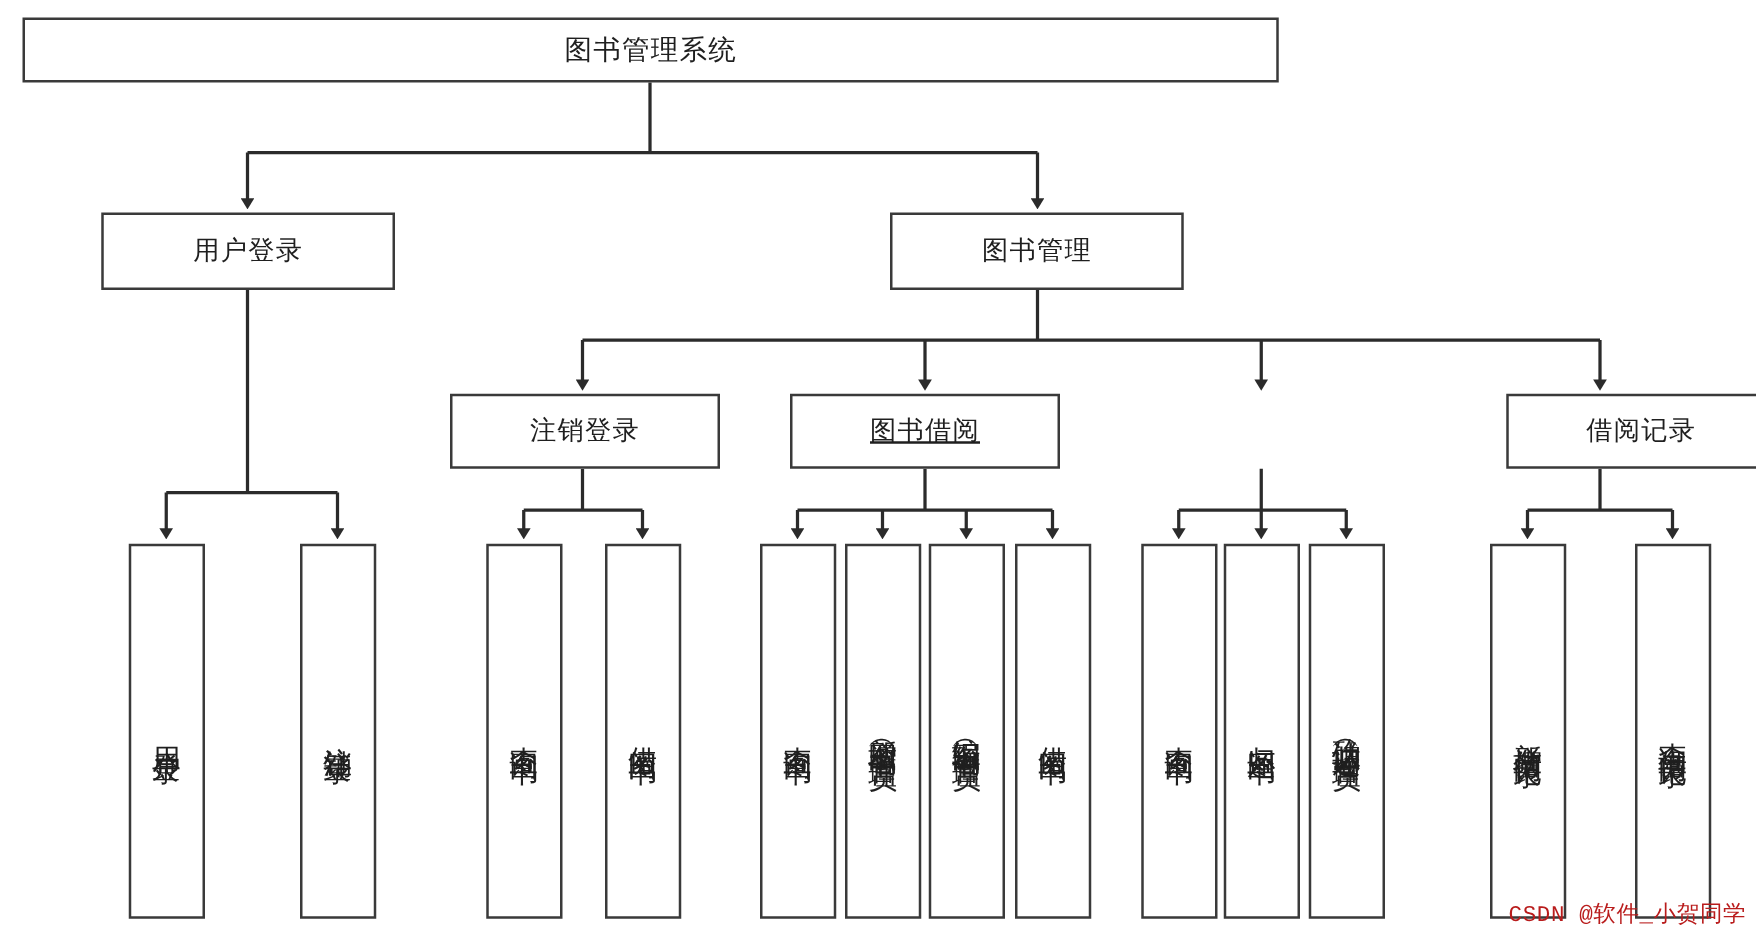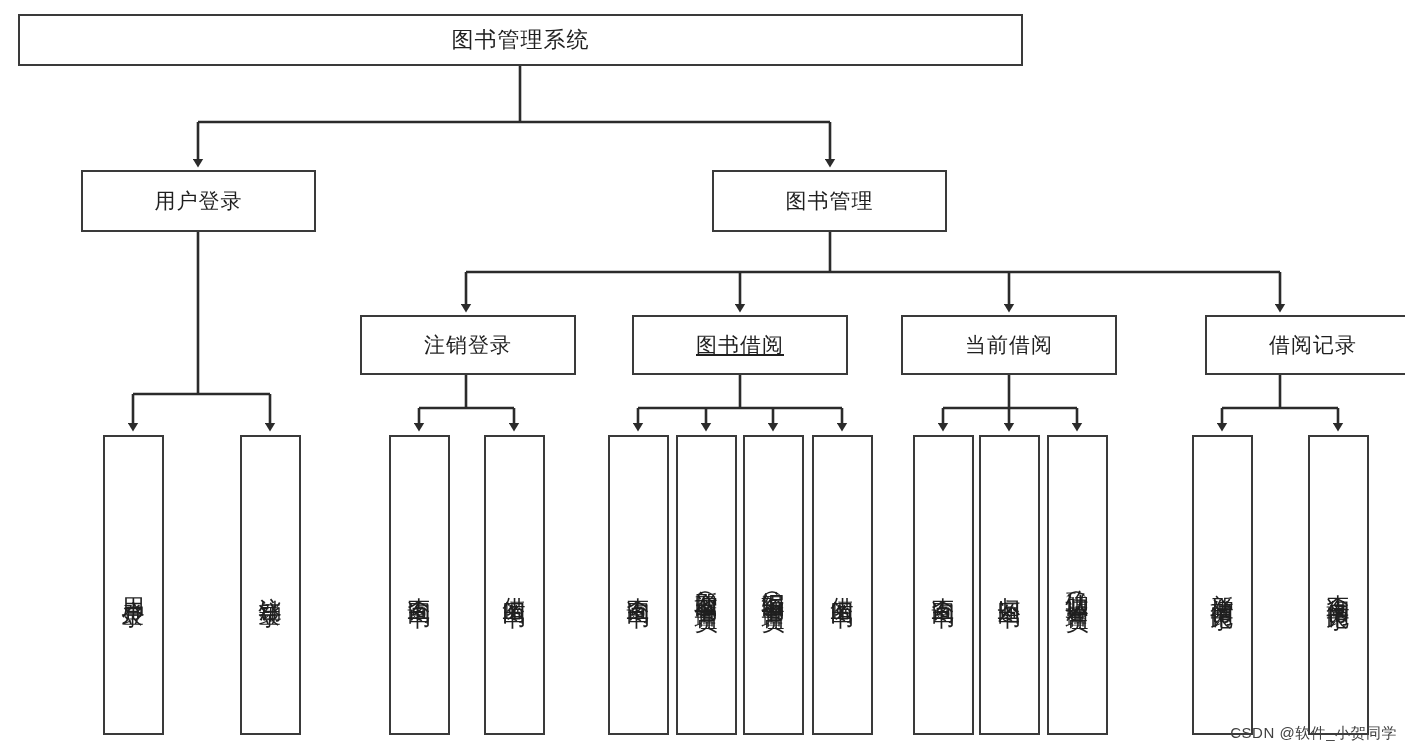--- a/index.html
+++ b/index.html
@@ -61,24 +61,25 @@
     text-orientation: upright;
     font-size: 23px;
     line-height: 1.05;
     letter-spacing: 3px;
     white-space: nowrap;
   }
   .watermark {
     position: absolute;
     right: 8px;
     bottom: 4px;
-    font-size: 15px;
-    color: #404040;
+    font-size: 18px;
+    color: #b91c1c;
     letter-spacing: 0.5px;
     white-space: nowrap;
+    font-family: Liberation Mono, monospace;
   }
 </style>
 </head>
 <body>
 
 <div id="canvas">
 
   <svg class="edges" viewBox="0 0 1405 747">
     <defs>
       <marker id="arrow" markerWidth="9" markerHeight="11" refX="1.5" refY="5.5" orient="auto" markerUnits="userSpaceOnUse">
@@ -139,23 +140,20 @@
   <div class="node horiz" style="left:712px; top:170px; width:235px; height:62px;">
     <span class="lbl">图书管理</span>
   </div>
 
   <div class="node horiz" style="left:360px; top:315px; width:216px; height:60px;">
     <span class="lbl">注销登录</span>
   </div>
   <div class="node horiz" style="left:632px; top:315px; width:216px; height:60px;text-decoration:underline;">
     <span class="lbl">图书借阅</span>
   </div>
-  <div class="node horiz" style="left:901px; top:315px; width:216px; height:60px;">
-    <span class="lbl">当前借阅</span>
-  </div>
   <div class="node horiz" style="left:1172px; top:315px; width:216px; height:60px;margin-left:33px;">
     <span class="lbl">借阅记录</span>
   </div>
 
   <div class="node vert" style="left:103px; top:435px; width:61px; height:300px;">
     <span class="lbl">用户登录</span>
   </div>
   <div class="node vert" style="left:240px; top:435px; width:61px; height:300px;">
     <span class="lbl">注销登录</span>
   </div>

